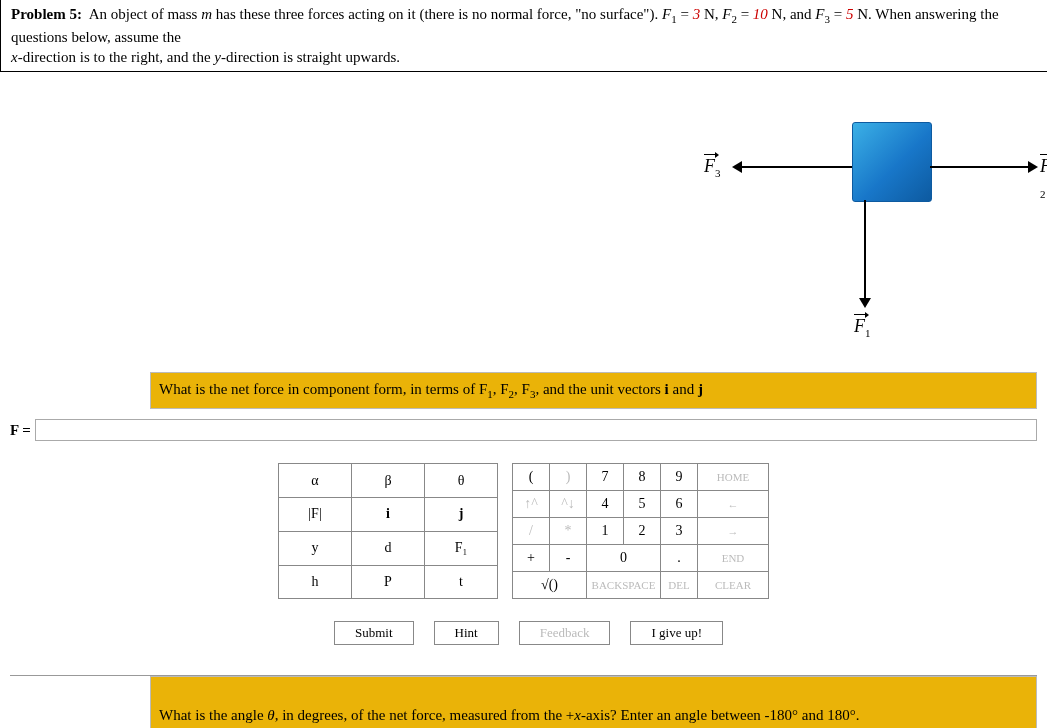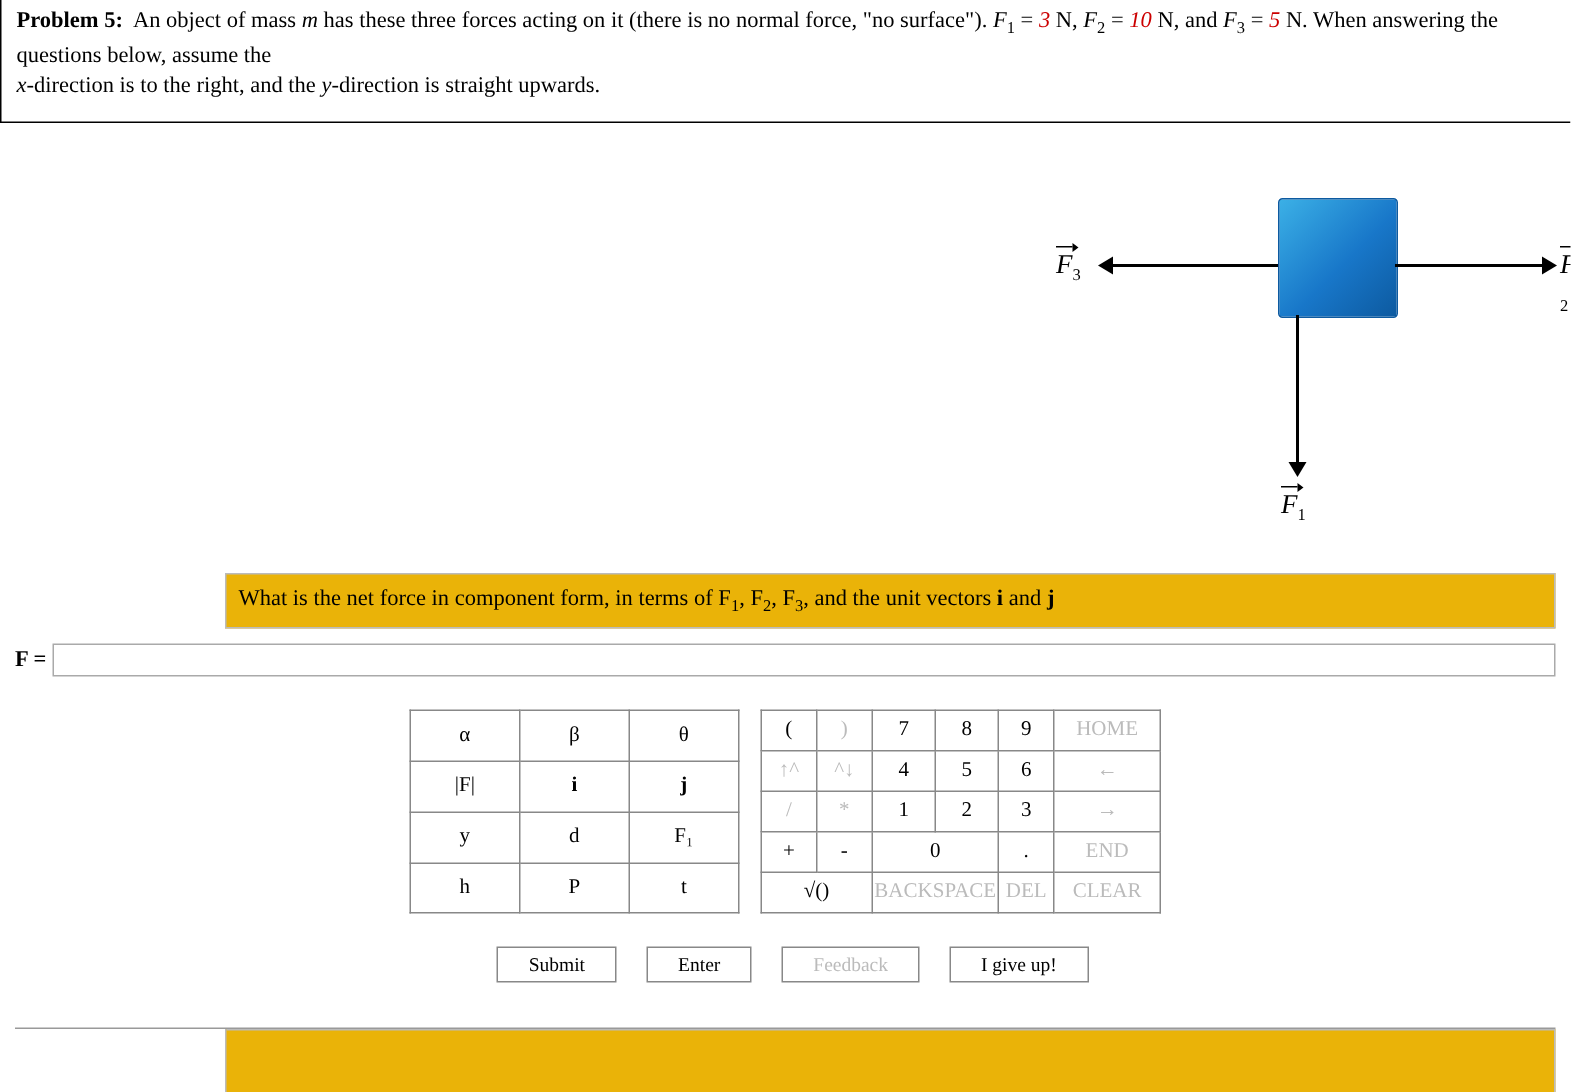--- a/index.html
+++ b/index.html
@@ -4,21 +4,21 @@
 <style>
   body {
     margin: 0;
     font-family: "Times New Roman", Times, serif;
     font-size: 15px;
     color: #000;
     background: #fff;
     width: 1047px;
   }
   .problem-text {
-    padding: 4px 10px 14px 10px;
+    padding: 4px 10px 4px 10px;
     border-left: 1px solid #000;
     border-bottom: 1px solid #000;
     line-height: 1.35;
   }
   .problem-text .title { font-weight: bold; }
   .italic { font-style: italic; }
   .red { color: #c00; }
   .diagram-area {
     position: relative;
     width: 1047px;
@@ -103,21 +103,21 @@
     font-size: 14px;
     font-family: "Times New Roman", serif;
     background: #fff;
     cursor: pointer;
   }
   .kp-table td.disabled {
     color: #bbb;
   }
   .kp-numpad td { width: 34px; }
   .kp-numpad td.wide { width: 68px; }
-  .kp-numpad td.faded { color: #bbb; font-size: 14px; }
+  .kp-numpad td.faded { color: #bbb; font-size: 11px; }
 
   .action-row {
     display: flex;
     justify-content: center;
     gap: 20px;
     margin: 22px 0 20px 10px;
   }
   .action-row button {
     border: 1px solid #888;
     background: #fff;
@@ -243,26 +243,26 @@
       <td colspan="2" class="faded">BACKSPACE</td>
       <td class="faded">DEL</td>
       <td class="wide faded">CLEAR</td>
     </tr>
   </tbody>
     </table>
 </div>
 
 <div class="action-row">
   <button>Submit</button>
-  <button>Enter</button>
+  <button>Hint</button>
   <button disabled="">Feedback</button>
   <button>I give up!</button>
 </div>
 
 <hr class="cutline">
 
 <div class="question-panel" style="margin-top:0;border-top:none;">
   <div class="followups">
     <br>
-    <br>
+    <span><span>What is the angle </span><span class="italic">θ</span><span>, in degrees, of the net force, measured from the +</span><span class="italic">x</span><span>-axis? Enter an angle between -180° and 180°.</span></span><br>
     
   </div>
 </div>
 
 </body></html>

